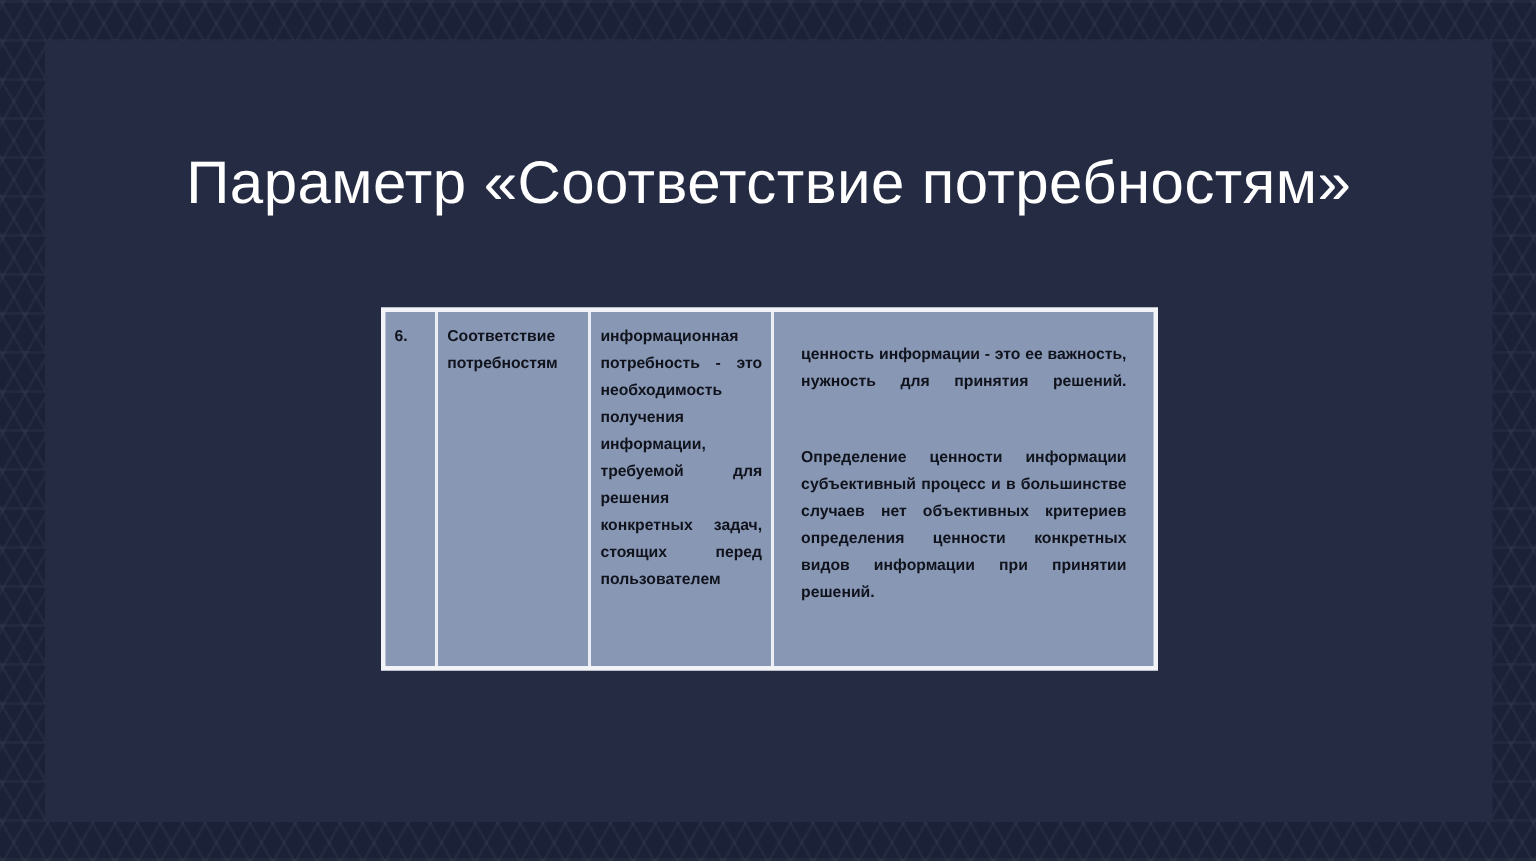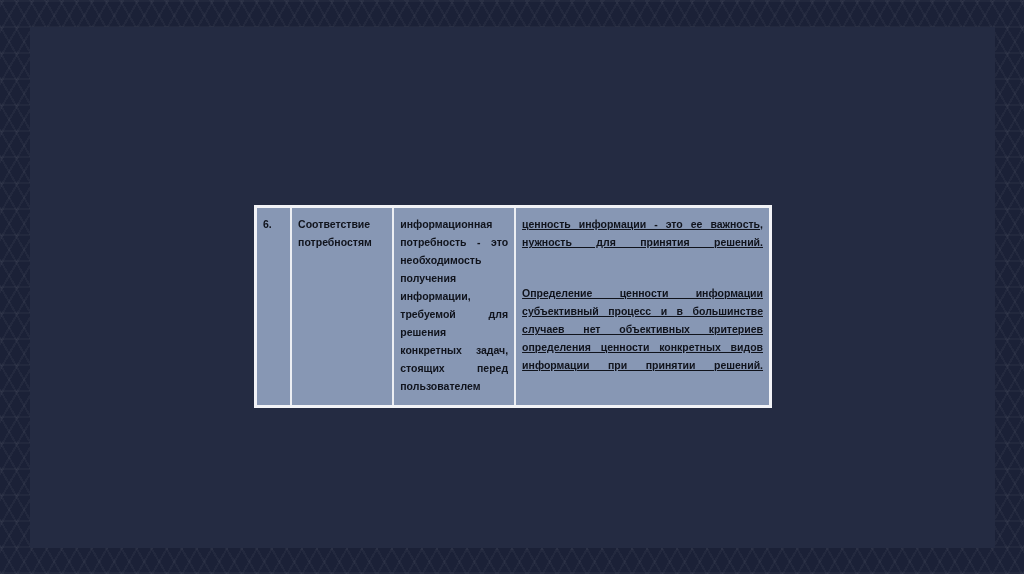--- a/index.html
+++ b/index.html
@@ -88,37 +88,38 @@
     overflow-wrap: break-word;
   }
 
   #content-table td:last-child { border-right: none; }
 
   .col-num    { width: 34px;  text-align: left; }
   .col-param  { width: 99px;  text-align: left; margin-top: 36px; }
   .col-def    { width: 118px; }
   .col-desc   { width: 245px; padding-left: 9px; padding-right: 9px; }
 
-  .cell-para { margin: 0; text-decoration: underline; }
+  .cell-para { margin: 12px; }
   .cell-para + .cell-para { margin-top: 15px; }
 
   
   .cell-para::after {
     content: "";
     display: inline-block;
     width: 100%;
   }
 </style>
 </head>
 <body>
 
 <div id="slide-frame">
 
   <div id="slide-panel">
 
+    <h1 id="slide-title">Параметр «Соответствие потребностям»</h1>
 
     <table id="content-table">
       <tbody>
         <tr>
           <td class="col-num">6.</td>
 
           <td class="col-param">Соответствие потребностям</td>
 
           <td class="col-def">информационная потребность - это необходимость получения информации, требуемой для решения конкретных задач, стоящих перед пользователем</td>
 

